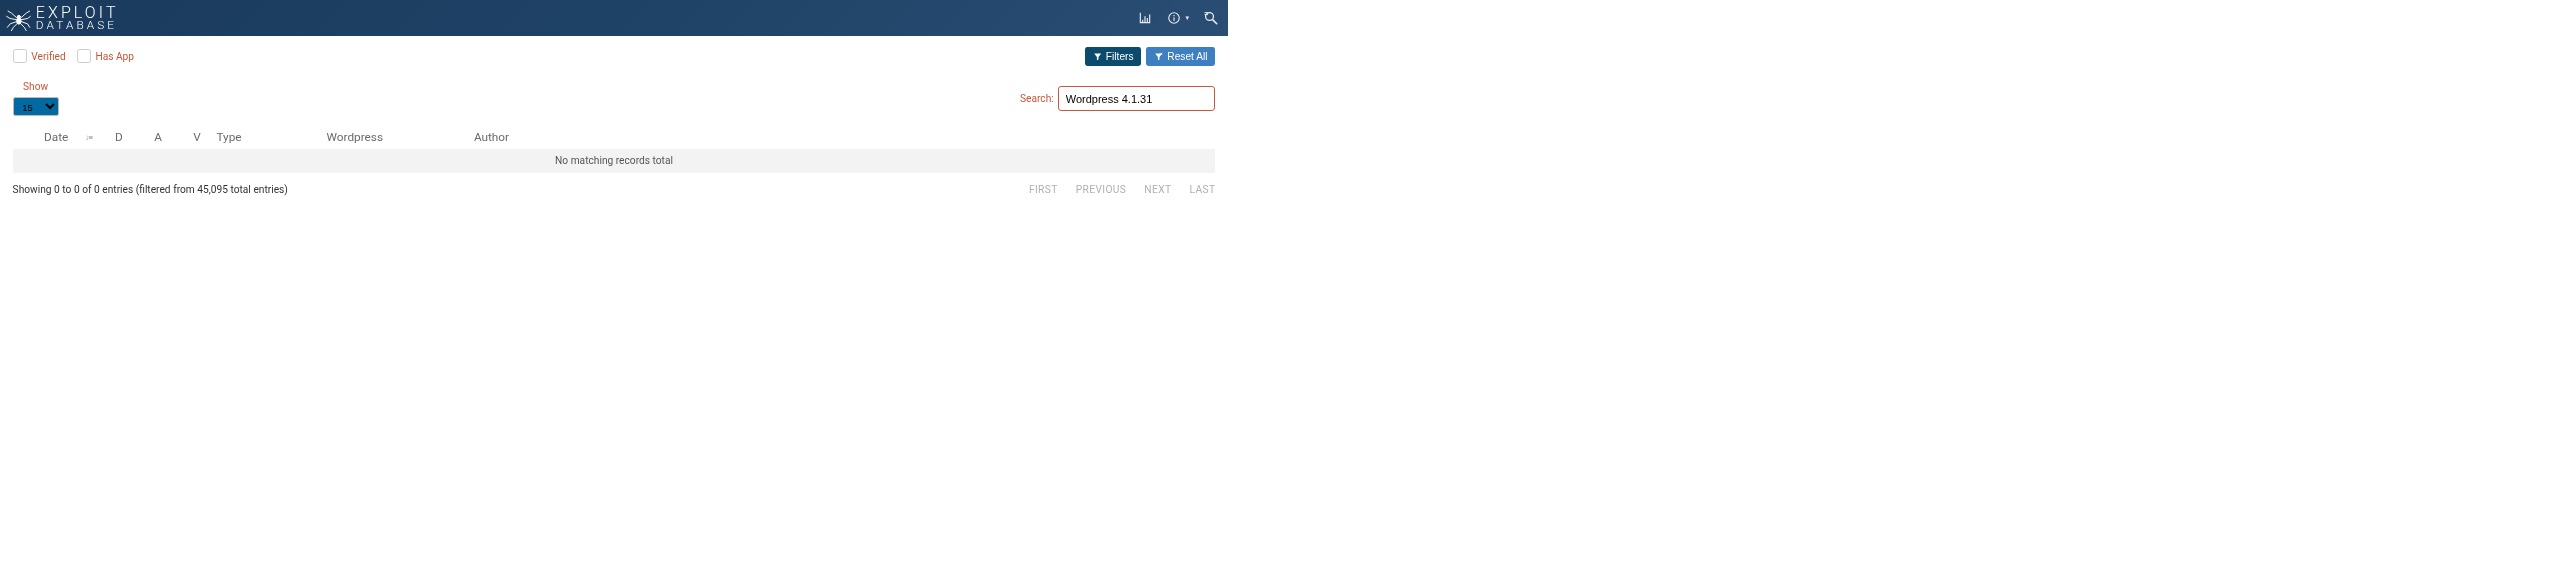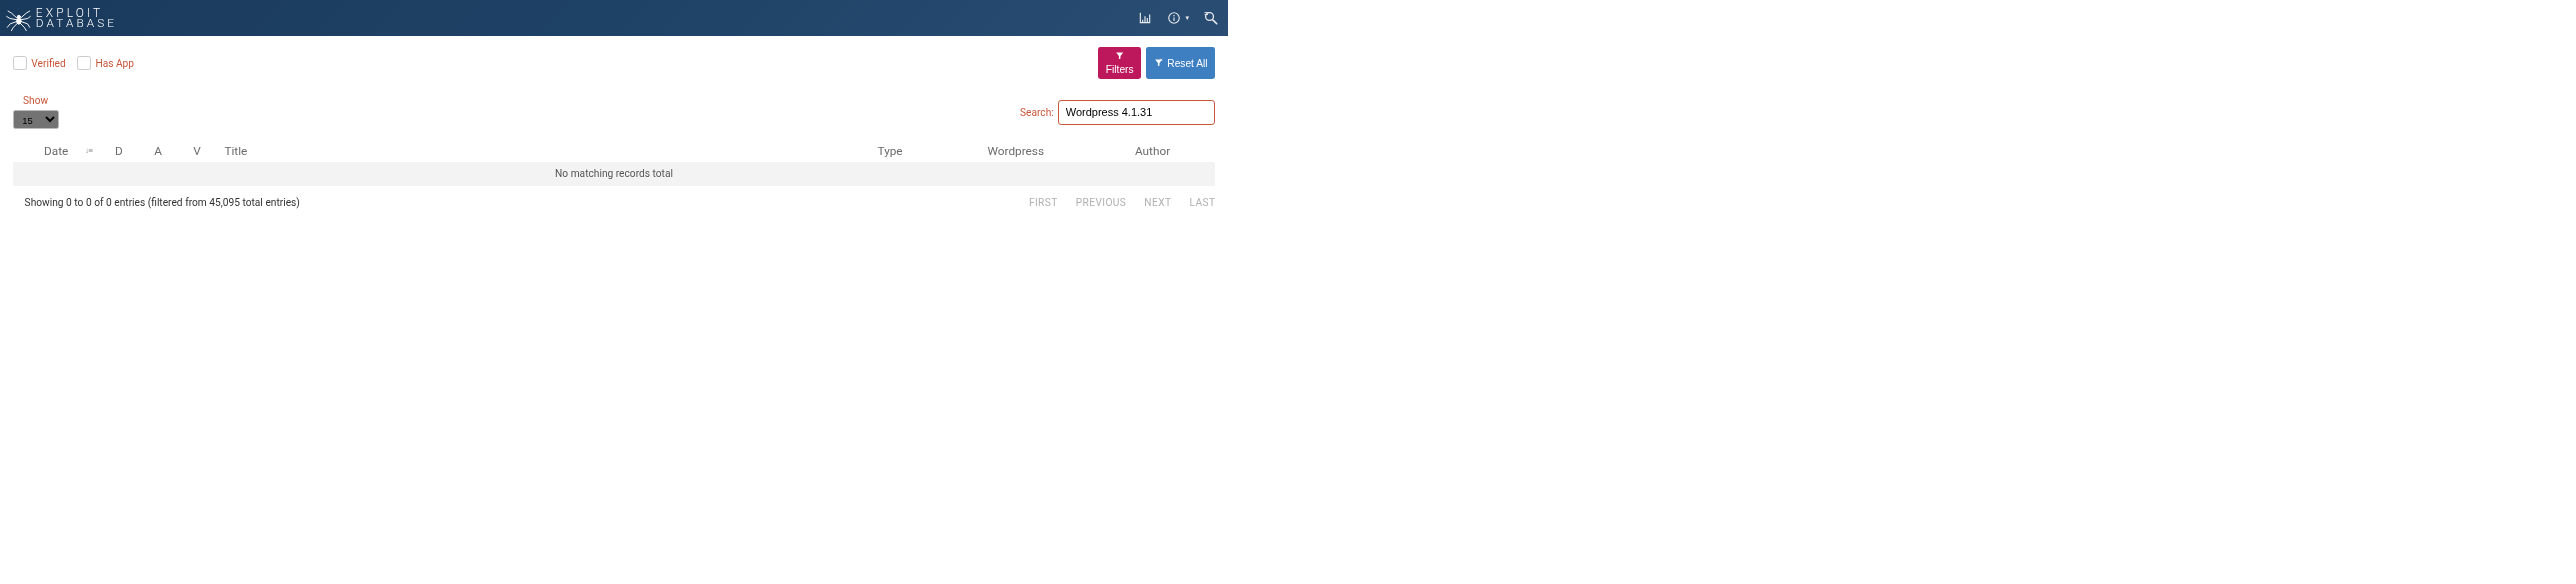--- a/index.html
+++ b/index.html
@@ -10,68 +10,68 @@
     background: linear-gradient(135deg, #1a3a5c 0%, #1e4266 50%, #2a4d73 100%);
     height: 36px;
     display: flex;
     align-items: center;
     justify-content: space-between;
     padding: 0 9.4px 0 3.1px;
   }
   .logo-wrap { display: flex; align-items: center; gap: 4.7px; }
   .logo-icon { width: 28px; height: 28px; display: flex; align-items: center; justify-content: center; }
   .logo-text { display: flex; flex-direction: column; line-height: 0.85; letter-spacing: 3.1px; color: #fff; font-weight: 300; }
-  .logo-text .line1 { font-size: 12px; }
+  .logo-text .line1 { font-size: 16px; }
   .logo-text .line2 { font-size: 11.8px; }
   .header-right { display: flex; align-items: center; gap: 14px; color: #fff; }
   .header-icon { width: 15.7px; height: 15.7px; display: flex; align-items: center; justify-content: center; cursor: pointer; fill: #e5e9ee; color: #e5e9ee; }
   .info-wrap { display: flex; align-items: center; gap: 3.1px; }
   .caret-down { font-size: 7px; color: #e5e9ee; }
   
   
   .content { background: #fff; padding: 9.4px 12.6px 12.6px 12.6px; margin-top: 1.6px; }
   
   
   .filter-row { display: flex; justify-content: space-between; align-items: center; margin-bottom: 15.7px; }
   .filter-left { display: flex; align-items: center; gap: 11px; }
   .chk-wrap { display: flex; align-items: center; gap: 4.7px; cursor: pointer; }
   .chk { width: 14px; height: 14px; border: 0.8px solid #ccc; border-radius: 2.4px; background: #fff; }
   .chk-label { color: #c9563a; font-size: 10.2px; }
   .filter-right { display: flex; gap: 4.7px; }
   .btn { border: none; border-radius: 2.4px; color: #fff; padding: 3.9px 7.9px; font-size: 10.2px; cursor: pointer; display: inline-flex; align-items: center; gap: 3.9px; }
-  .btn-filters { background: #be185d; flex-direction: column; }
+  .btn-filters { background: #0c4a6e; }
   .btn-reset { background: #3e7fc1; }
   .btn svg { width: 9.4px; height: 9.4px; fill: #fff; }
   
   
   .control-row { display: flex; justify-content: space-between; align-items: center; margin-bottom: 9.4px; }
   .show-wrap { display: flex; align-items: center; gap: 4.7px; flex-direction: column; }
   .show-label { color: #c9563a; font-size: 10.2px; }
-  .show-select { border: 0.8px solid #bbb; border-radius: 2.4px; padding: 2.4px 4.7px; font-size: 9.4px; background: #737373; width: 46px; height: 19px; }
+  .show-select { border: 0.8px solid #bbb; border-radius: 2.4px; padding: 2.4px 4.7px; font-size: 9.4px; background: #0369a1; width: 46px; height: 19px; }
   .search-wrap { display: flex; align-items: center; gap: 4.7px; }
   .search-label { color: #c9563a; font-size: 10.2px; }
   .search-input { border: 0.8px solid #c9563a; border-radius: 3.1px; padding: 3.9px 6.3px; font-size: 11px; width: 157px; height: 25px; outline: none; }
   
   
   .table { width: 100%; }
   .thead { display: flex; padding: 4.7px 7.9px; }
   .th { color: #6b6b6b; font-size: 11.8px; font-weight: 400; }
   .th-date { width: 79px; padding-left: 23.6px; display: flex; align-items: center; gap: 17px; }
   .sort-icon { font-size: 7.9px; color: #888; letter-spacing: -0.8px; }
   .th-d { width: 39px; text-align: center; }
   .th-a { width: 39px; text-align: center; }
   .th-v { width: 39px; text-align: center; }
   .th-title { flex: 1; padding-left: 7.9px; }
   .th-type { width: 110px; }
   .th-platform { width: 110px; }
   .th-author { width: 110px; text-align: center; }
   .tbody-empty { background: #f3f3f3; text-align: center; padding: 6.3px; color: #555; font-size: 10.2px; border-radius: 1.6px; }
   
   
-  .footer-row { display: flex; justify-content: space-between; align-items: center; margin-top: 11px; margin-left: 12px; }
+  .footer-row { display: flex; justify-content: space-between; align-items: center; margin-top: 11px; }
   .info-text { color: #333; font-size: 10.2px; }
   .pagination { display: flex; gap: 18px; }
   .page-btn { color: #b0b0b0; font-size: 10.2px; cursor: pointer; letter-spacing: 0.4px; }
 </style>
 </head>
 <body>
 
 <div class="header">
   <div class="logo-wrap">
     <div class="logo-icon">
@@ -166,21 +166,20 @@
 
   <div class="table">
     <div class="thead">
       <div class="th th-date">
         <span>Date</span>
         <span class="sort-icon">↓≡</span>
       </div>
       <div class="th th-d">D</div>
       <div class="th th-a">A</div>
       <div class="th th-v">V</div>
-      <div class="th th-title">Title</div>
       <div class="th th-type">Type</div>
       <div class="th th-platform">Wordpress</div>
       <div class="th th-author">Author</div>
     </div>
     <div class="tbody-empty">No matching records total</div>
   </div>
 
   <div class="footer-row">
     <div class="info-text">Showing 0 to 0 of 0 entries (filtered from 45,095 total entries)</div>
     <div class="pagination">

